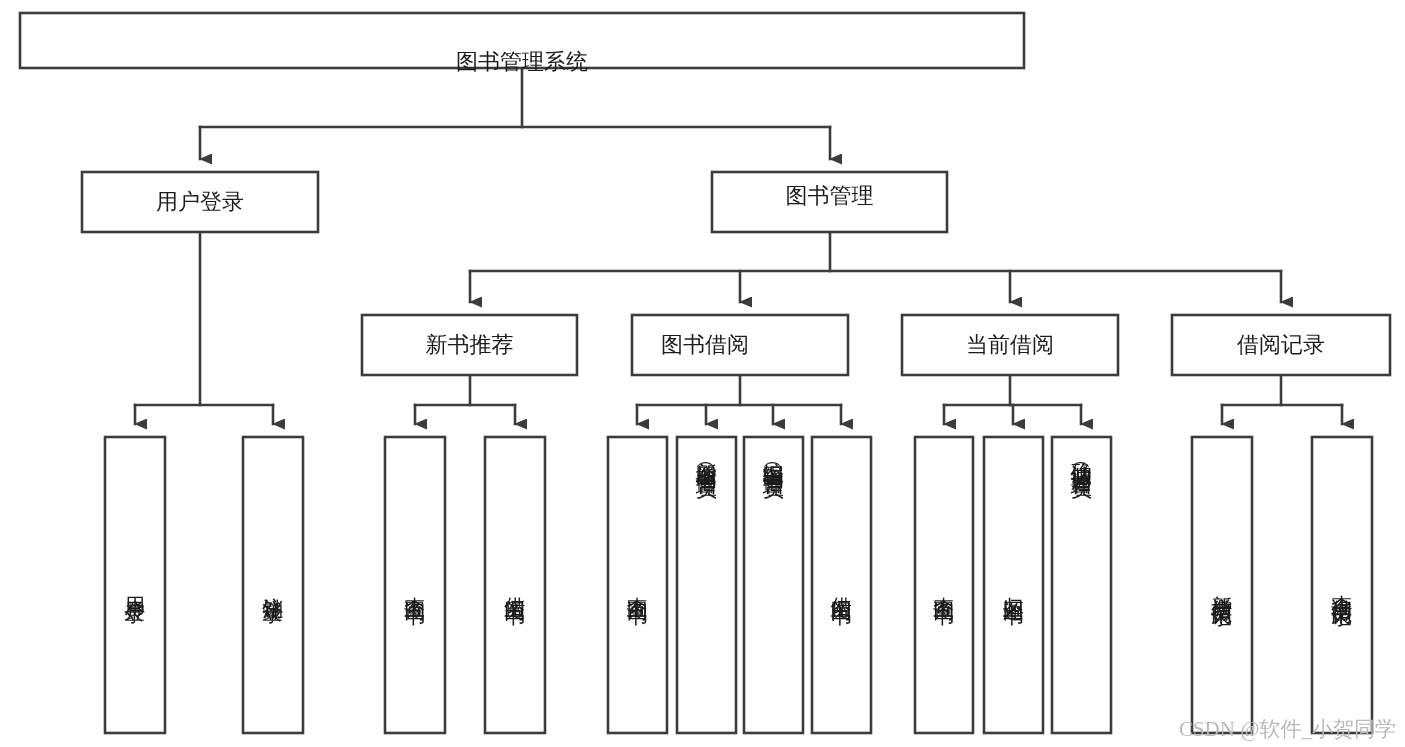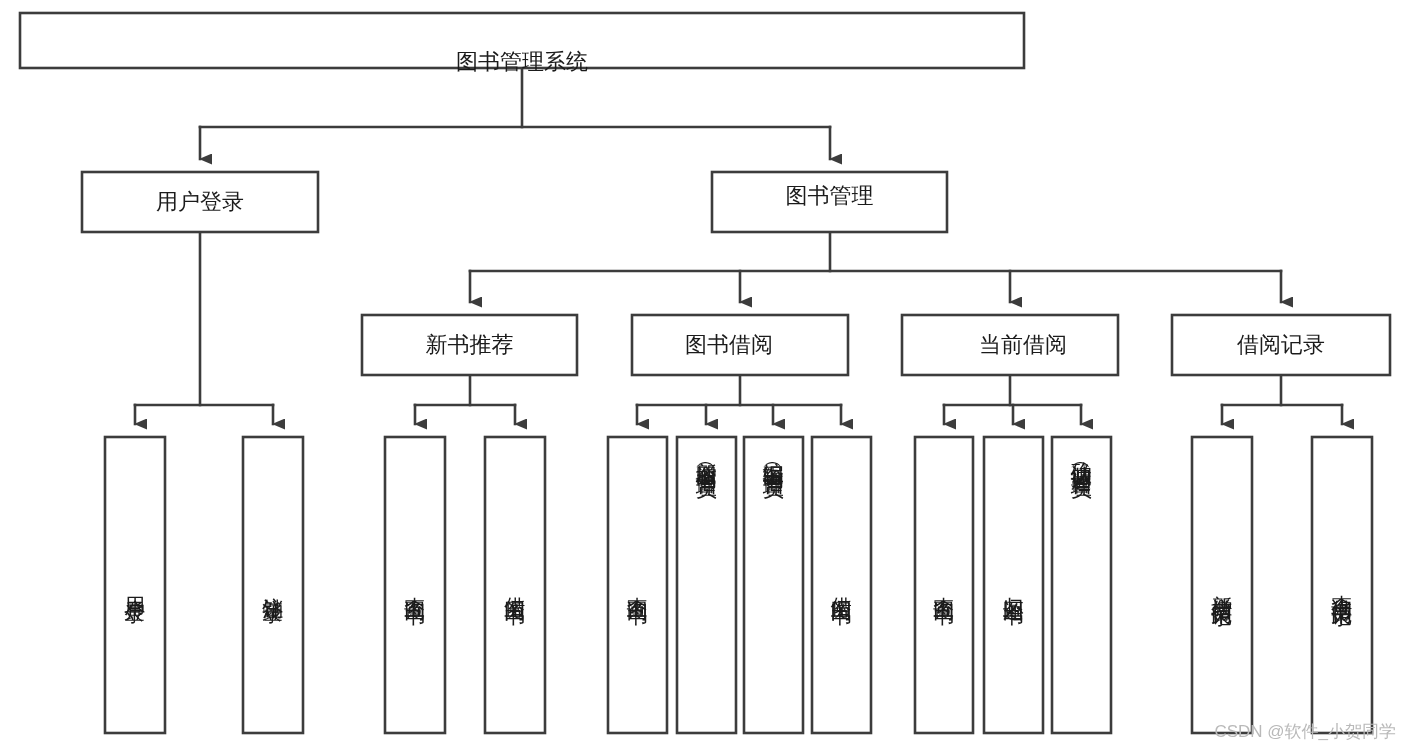--- a/index.html
+++ b/index.html
@@ -65,22 +65,22 @@
   .hlabel-text {
     font-family: "Liberation Sans", "DejaVu Sans", sans-serif;
     font-size: 22px;
     color: #1b1b1b;
     white-space: nowrap;
   }
   #watermark {
     position: absolute;
     right: 9px;
     bottom: 4px;
-    font-family: Liberation Sans, sans-serif;
-    font-size: 17px;
+    font-family: Liberation Serif, serif;
+    font-size: 21px;
     color: #b9b9b9;
     white-space: nowrap;
     pointer-events: none;
   }
 </style>
 </head>
 <body>
 
 <div id="diagram-root">
 
@@ -168,25 +168,25 @@
   </div>
 
   <div class="hlabel-wrap" style="left:712px; top:172px; width:235px; height:47px;">
     <span class="hlabel-text">图书管理</span>
   </div>
 
   <div class="hlabel-wrap" style="left:362px; top:315px; width:215px; height:60px;border-radius:13px;">
     <span class="hlabel-text">新书推荐</span>
   </div>
 
-  <div class="hlabel-wrap" style="left:640px; top:315px; width:178px; height:60px;">
+  <div class="hlabel-wrap" style="left:616px; top:315px; width:178px; height:60px;">
     <span class="hlabel-text">图书借阅</span>
   </div>
 
-  <div class="hlabel-wrap" style="left:902px; top:315px; width:216px; height:60px;padding-left:13px;">
+  <div class="hlabel-wrap" style="left:902px; top:315px; width:216px; height:60px;">
     <span class="hlabel-text">当前借阅</span>
   </div>
 
   <div class="hlabel-wrap" style="left:1172px; top:315px; width:218px; height:60px;">
     <span class="hlabel-text">借阅记录</span>
   </div>
 
   <div class="vlabel-wrap" style="left:105px; top:437px; width:60px; height:296px;">
     <span class="vlabel-text">用户登录</span>
   </div>

